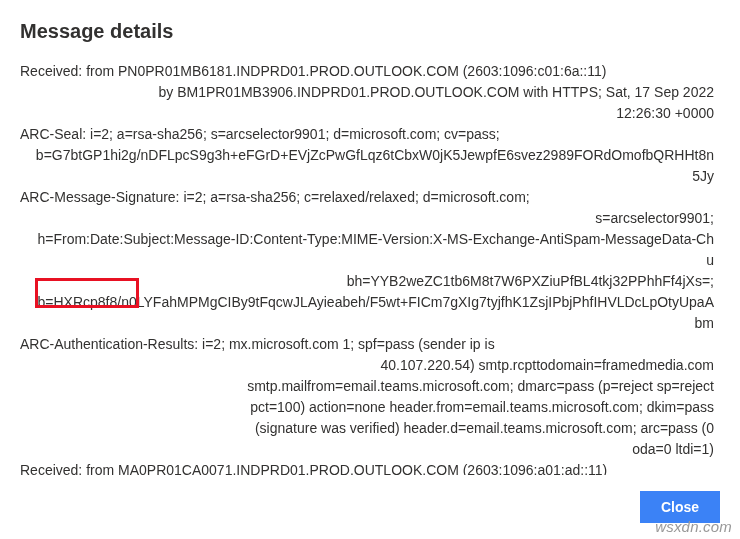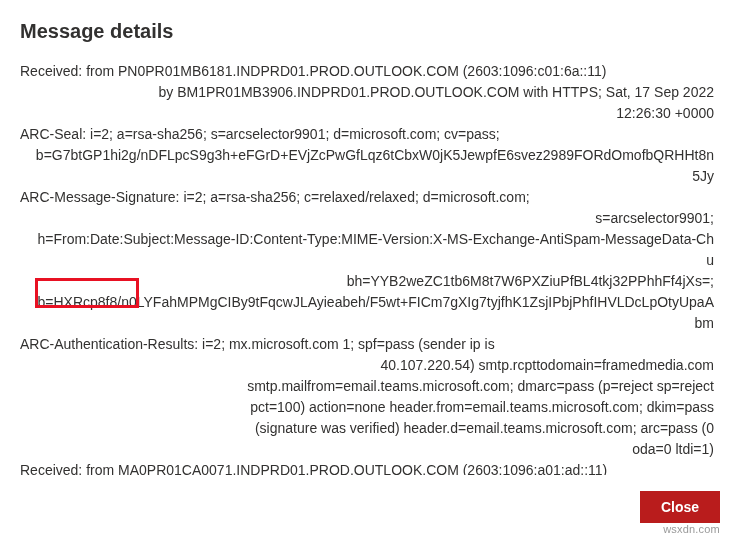--- a/index.html
+++ b/index.html
@@ -54,37 +54,38 @@
       height: 30px;
       pointer-events: none;
       z-index: 5;
     }
     .footer {
       display: flex;
       justify-content: flex-end;
       padding: 6px 0 16px 0;
     }
     .close-btn {
-      background: #b91c1c;
+      background: #3b82f6;
       color: #fff;
       border: none;
       padding: 8px 20px;
       font-size: 14px;
       font-weight: 600;
       cursor: pointer;
       min-width: 80px;
     }
     .watermark {
       position: absolute;
-      right: 20px;
+      right: 8px;
       bottom: 4px;
-      font-size: 11px;
+      font-size: 15px;
       color: #999;
       font-family: Arial, sans-serif;
       letter-spacing: 0.2px;
+      font-style: italic;
     }
   </style>
 </head>
 <body>
 
 <div class="dialog">
   <div class="title">Message details</div>
 
   <div class="content-wrap">
     <div class="content" id="content"><span class="line">Received: from PN0PR01MB6181.INDPRD01.PROD.OUTLOOK.COM (2603:1096:c01:6a::11)</span><span class="line indent">by BM1PR01MB3906.INDPRD01.PROD.OUTLOOK.COM with HTTPS; Sat, 17 Sep 2022</span><span class="line indent">12:26:30 +0000</span><span class="line">ARC-Seal: i=2; a=rsa-sha256; s=arcselector9901; d=microsoft.com; cv=pass;</span><span class="line indent">b=G7btGP1hi2g/nDFLpcS9g3h+eFGrD+EVjZcPwGfLqz6tCbxW0jK5JewpfE6svez2989FORdOmofbQRHHt8n5Jy</span><span class="line">ARC-Message-Signature: i=2; a=rsa-sha256; c=relaxed/relaxed; d=microsoft.com;</span><span class="line indent">s=arcselector9901;</span><span class="line indent">h=From:Date:Subject:Message-ID:Content-Type:MIME-Version:X-MS-Exchange-AntiSpam-MessageData-Chu</span><span class="line indent">bh=YYB2weZC1tb6M8t7W6PXZiuPfBL4tkj32PPhhFf4jXs=;</span><span class="line indent">b=HXRcp8f8/n0LYFahMPMgCIBy9tFqcwJLAyieabeh/F5wt+FICm7gXIg7tyjfhK1ZsjIPbjPhfIHVLDcLpOtyUpaAbm</span><span class="line">ARC-Authentication-Results: i=2; mx.microsoft.com 1; spf=pass (sender ip is</span><span class="line indent">40.107.220.54) smtp.rcpttodomain=framedmedia.com</span><span class="line indent">smtp.mailfrom=email.teams.microsoft.com; dmarc=pass (p=reject sp=reject</span><span class="line indent">pct=100) action=none header.from=email.teams.microsoft.com; dkim=pass</span><span class="line indent">(signature was verified) header.d=email.teams.microsoft.com; arc=pass (0</span><span class="line indent">oda=0 ltdi=1)</span><span class="line">Received: from MA0PR01CA0071.INDPRD01.PROD.OUTLOOK.COM (2603:1096:a01:ad::11)</span></div>

